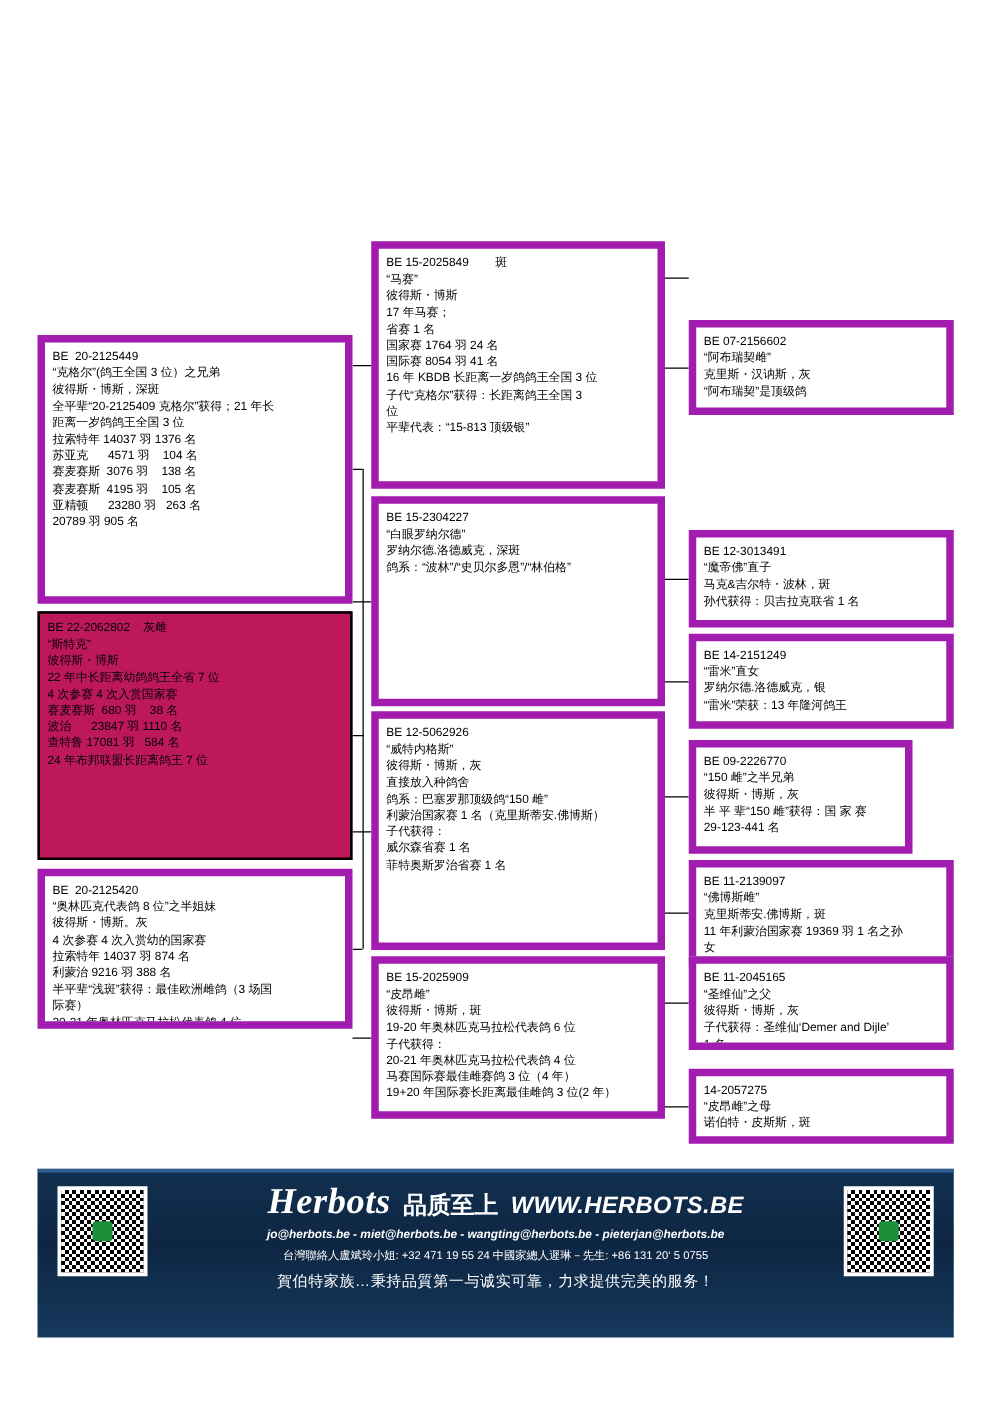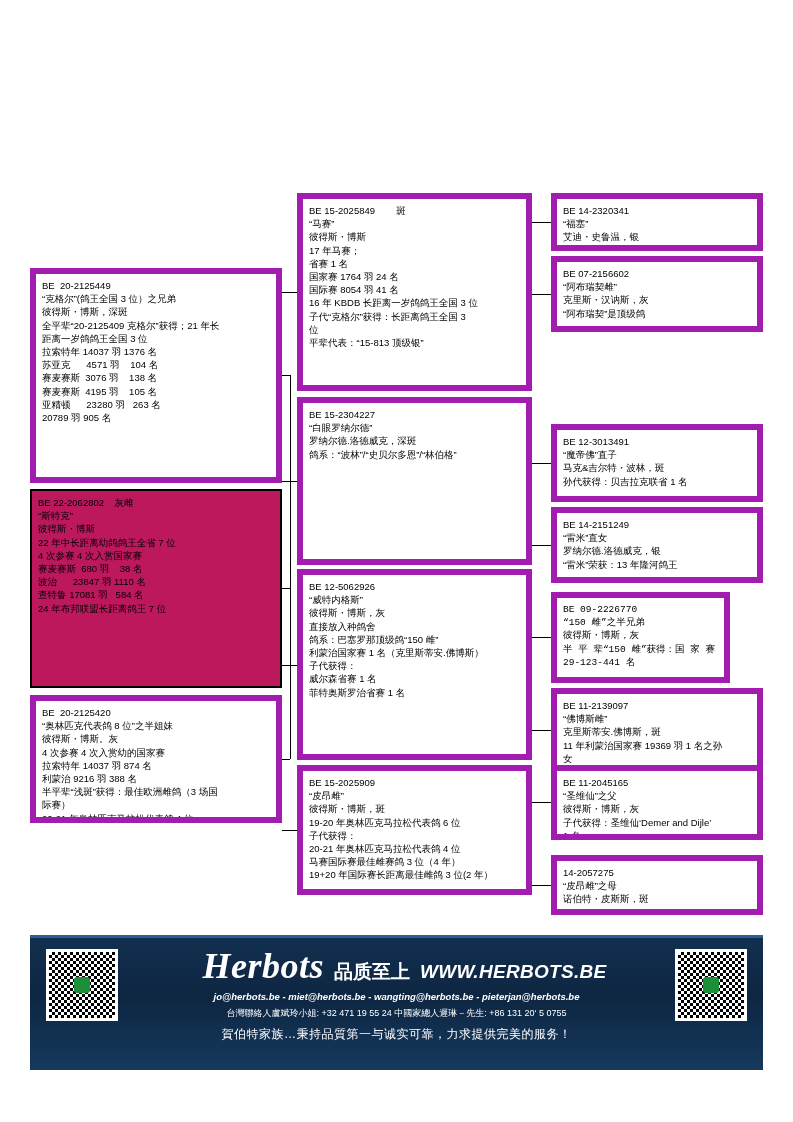--- a/index.html
+++ b/index.html
@@ -51,21 +51,21 @@
   #box-gp1 { left: 297px; top: 193px; width: 235px; height: 198px; }
   #box-gp2 { left: 297px; top: 397px; width: 235px; height: 168px; }
   #box-gp3 { left: 297px; top: 569px; width: 235px; height: 191px; }
   #box-gp4 { left: 297px; top: 765px; width: 235px; height: 130px; }
 
   
   #box-ggp1 { left: 551px; top: 193px; width: 212px; height: 58px; }
   #box-ggp2 { left: 551px; top: 256px; width: 212px; height: 76px; }
   #box-ggp3 { left: 551px; top: 424px; width: 212px; height: 78px; }
   #box-ggp4 { left: 551px; top: 507px; width: 212px; height: 76px; }
-  #box-ggp5 { left: 551px; top: 592px; width: 179px; height: 91px; font-family: Liberation Mono, monospace; }
+  #box-ggp5 { left: 551px; top: 592px; width: 179px; height: 91px; }
   #box-ggp6 { left: 551px; top: 688px; width: 212px; height: 85px; }
   #box-ggp7 { left: 551px; top: 765px; width: 212px; height: 75px; }
   #box-ggp8 { left: 551px; top: 855px; width: 212px; height: 60px; }
 
   
   .ln-h, .ln-v {
     position: absolute;
     background: #000000;
   }
   .ln-h { height: 1px; }
@@ -127,21 +127,21 @@
     display: flex;
     align-items: baseline;
     justify-content: center;
     gap: 10px;
     white-space: nowrap;
   }
   .brand-name {
     font-family: "Liberation Serif", serif;
     font-style: italic;
     font-weight: bold;
-    font-size: 36px;
+    font-size: 29px;
     letter-spacing: 0.5px;
     color: #ffffff;
     margin-left: 16px;
   }
   .brand-cn {
     font-size: 19px;
     font-weight: bold;
     color: #ffffff;
   }
   .brand-url {
@@ -272,26 +272,20 @@
     <div class="ln">BE 15-2025909</div>
     <div class="ln">“皮昂雌”</div>
     <div class="ln">彼得斯・博斯，斑</div>
     <div class="ln">19-20 年奥林匹克马拉松代表鸽 6 位</div>
     <div class="ln">子代获得：</div>
     <div class="ln">20-21 年奥林匹克马拉松代表鸽 4 位</div>
     <div class="ln">马赛国际赛最佳雌赛鸽 3 位（4 年）</div>
     <div class="ln">19+20 年国际赛长距离最佳雌鸽 3 位(2 年）</div>
   </div>
 
-  <div class="box" id="box-ggp1">
-    <div class="ln">BE 14-2320341</div>
-    <div class="ln">“福塞”</div>
-    <div class="ln">艾迪・史鲁温，银</div>
-    <div class="ln">半平辈“吉克”获得；11590 羽 59 名</div>
-  </div>
 
   <div class="box" id="box-ggp2">
     <div class="ln">BE 07-2156602</div>
     <div class="ln">“阿布瑞契雌”</div>
     <div class="ln">克里斯・汉讷斯，灰</div>
     <div class="ln">“阿布瑞契”是顶级鸽</div>
   </div>
 
   <div class="box" id="box-ggp3">
     <div class="ln">BE 12-3013491</div>

